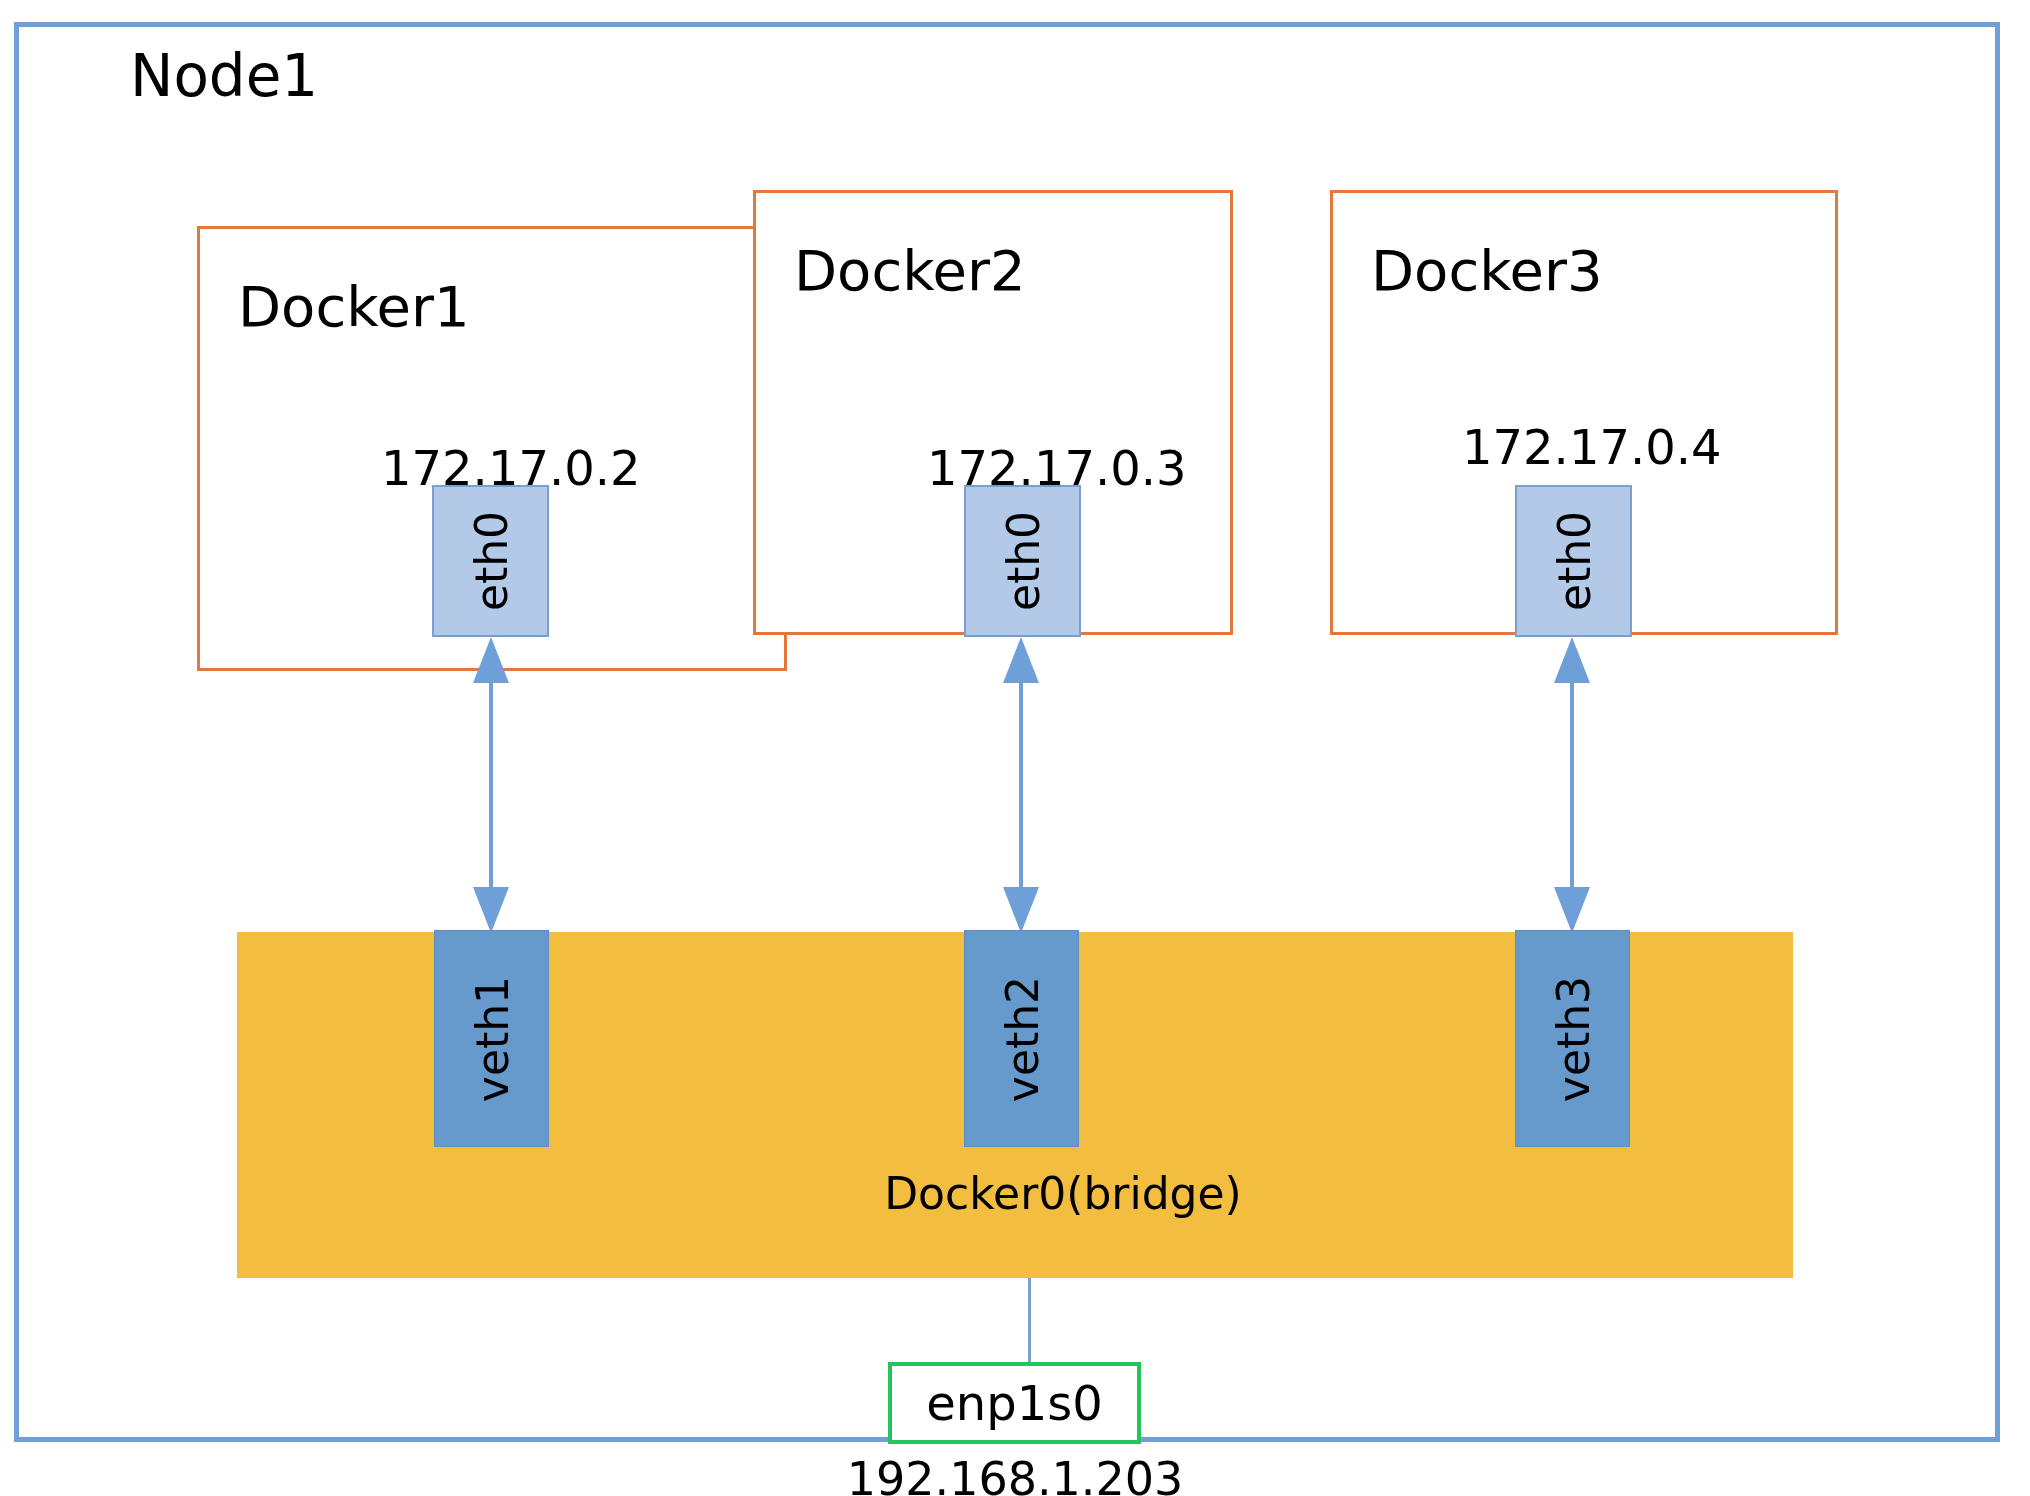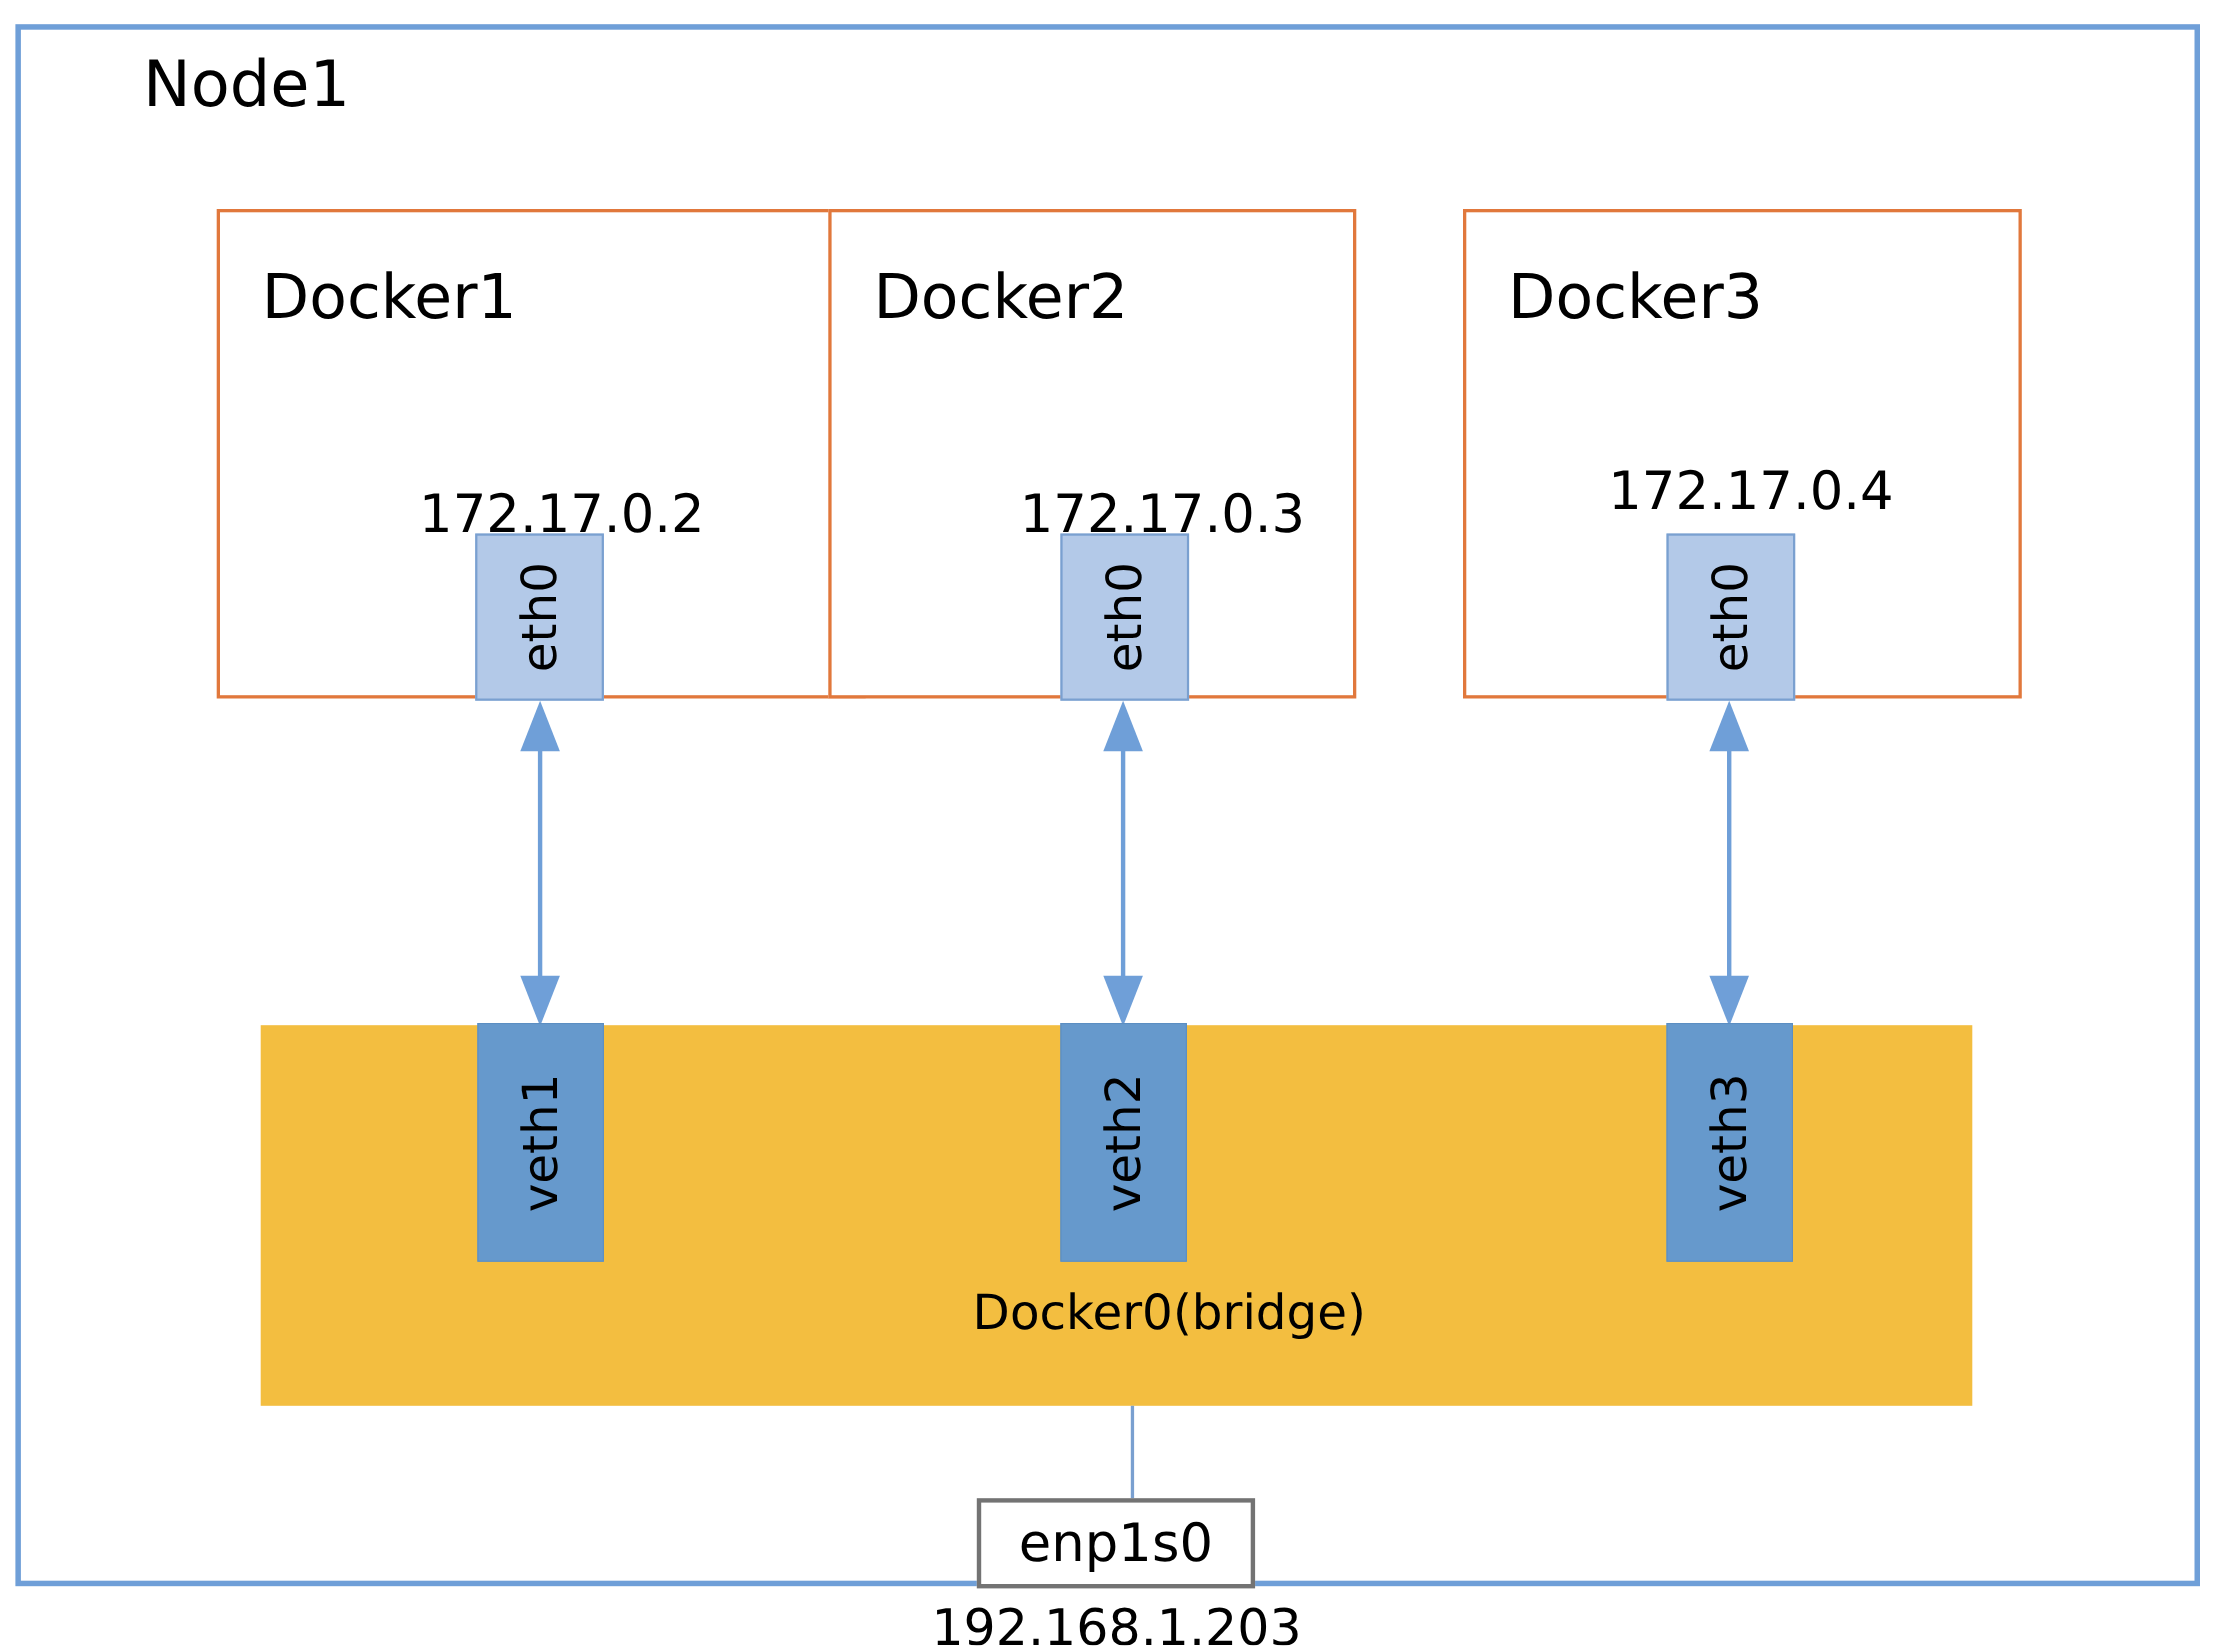--- a/index.html
+++ b/index.html
@@ -137,21 +137,21 @@
     width: 3px;
     background: #7aa0d0;
     z-index: 2;
   }
   .enp-box {
     position: absolute;
     left: 888px;
     top: 1362px;
     width: 253px;
     height: 82px;
-    border: 4px solid #737373;
+    border: 4px solid #22c55e;
     box-sizing: border-box;
     background: #ffffff;
     z-index: 8;
   }
   .enp-label {
     position: absolute;
     left: 0;
     top: 50%;
     width: 100%;
     transform: translateY(-50%);
@@ -173,21 +173,21 @@
   }
 </style>
 </head>
 <body>
 
 <div id="canvas">
 
   <div class="node-box"></div>
   <div class="node-title">Node1</div>
 
-  <div class="docker-box" style="left:197px; width:590px;">
+  <div class="docker-box" style="left:197px; width:590px;margin-top:36px;">
     <div class="docker-title">Docker1</div>
   </div>
   <div class="ip-label" style="left:381px; top:440px;">172.17.0.2</div>
   <div class="eth-box" style="left:432px; top:485px;">
     <span class="eth-label">eth0</span>
   </div>
 
   <div class="docker-box" style="left:753px; width:480px;">
     <div class="docker-title">Docker2</div>
   </div>

